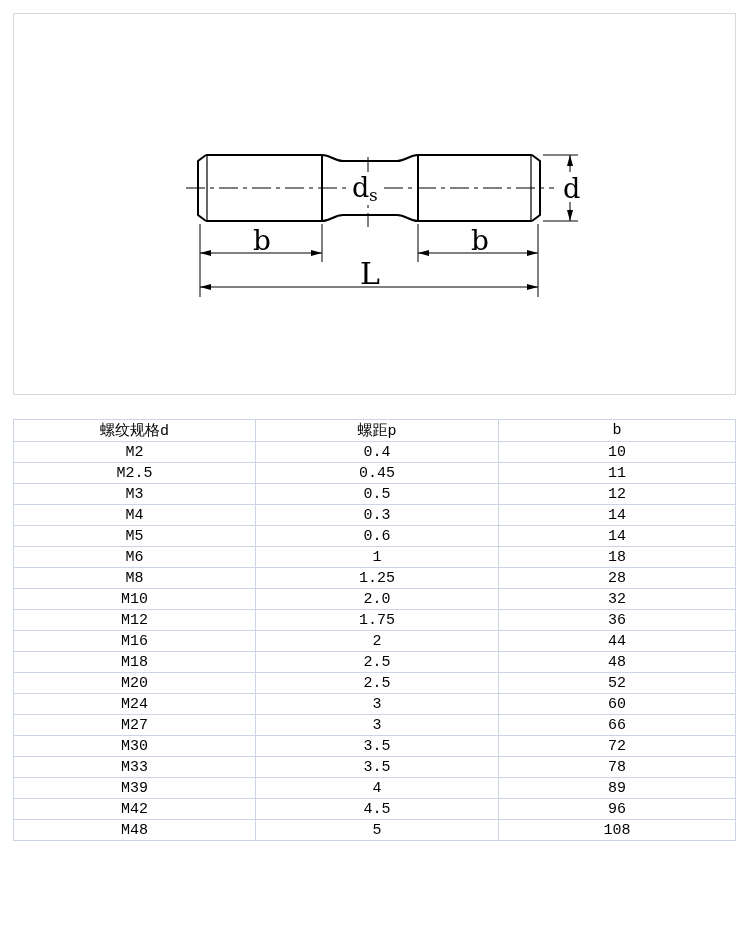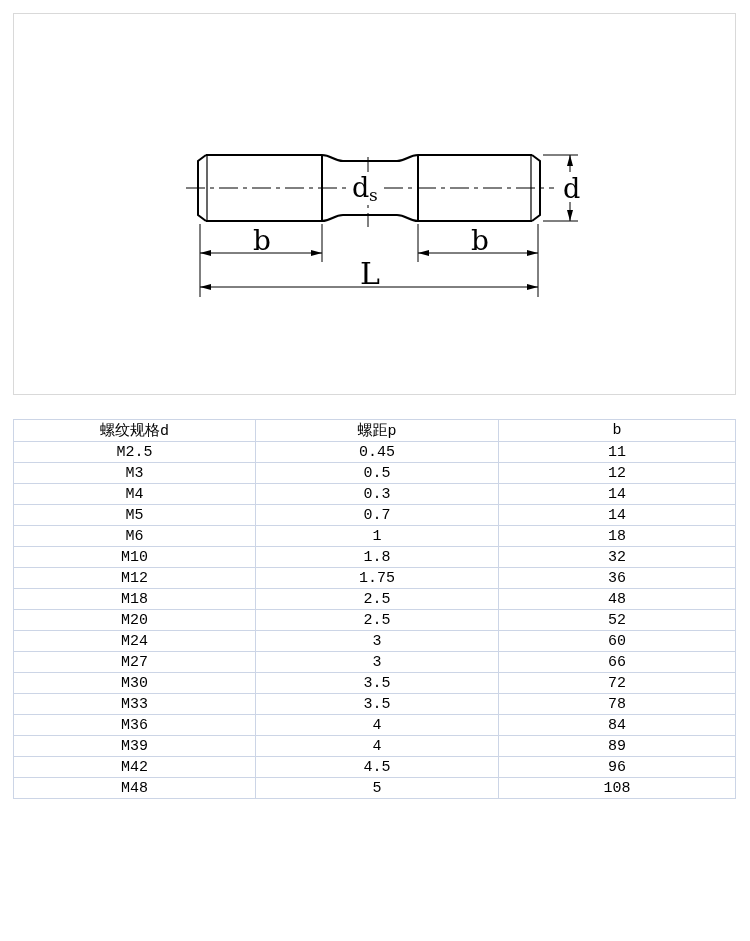--- a/index.html
+++ b/index.html
@@ -106,55 +106,70 @@
     </colgroup>
     <thead>
       <tr>
         <th>螺纹规格d</th>
         <th>螺距p</th>
         <th>b</th>
       </tr>
     </thead>
     <tbody>
         <tr>
+          <td>M2</td>
+          <td>0.4</td>
+          <td>10</td>
+        </tr>
+        <tr>
           <td>M2.5</td>
           <td>0.45</td>
           <td>11</td>
         </tr>
         <tr>
           <td>M3</td>
           <td>0.5</td>
           <td>12</td>
         </tr>
         <tr>
           <td>M4</td>
           <td>0.3</td>
           <td>14</td>
         </tr>
         <tr>
           <td>M5</td>
-          <td>0.7</td>
+          <td>0.6</td>
           <td>14</td>
         </tr>
         <tr>
           <td>M6</td>
           <td>1</td>
           <td>18</td>
         </tr>
         <tr>
+          <td>M8</td>
+          <td>1.25</td>
+          <td>28</td>
+        </tr>
+        <tr>
           <td>M10</td>
-          <td>1.8</td>
+          <td>2.0</td>
           <td>32</td>
         </tr>
         <tr>
           <td>M12</td>
           <td>1.75</td>
           <td>36</td>
         </tr>
         <tr>
+          <td>M16</td>
+          <td>2</td>
+          <td>44</td>
+        </tr>
+        <tr>
           <td>M18</td>
           <td>2.5</td>
           <td>48</td>
         </tr>
         <tr>
           <td>M20</td>
           <td>2.5</td>
           <td>52</td>
         </tr>
         <tr>
@@ -171,25 +186,20 @@
           <td>M30</td>
           <td>3.5</td>
           <td>72</td>
         </tr>
         <tr>
           <td>M33</td>
           <td>3.5</td>
           <td>78</td>
         </tr>
         <tr>
-          <td>M36</td>
-          <td>4</td>
-          <td>84</td>
-        </tr>
-        <tr>
           <td>M39</td>
           <td>4</td>
           <td>89</td>
         </tr>
         <tr>
           <td>M42</td>
           <td>4.5</td>
           <td>96</td>
         </tr>
         <tr>

